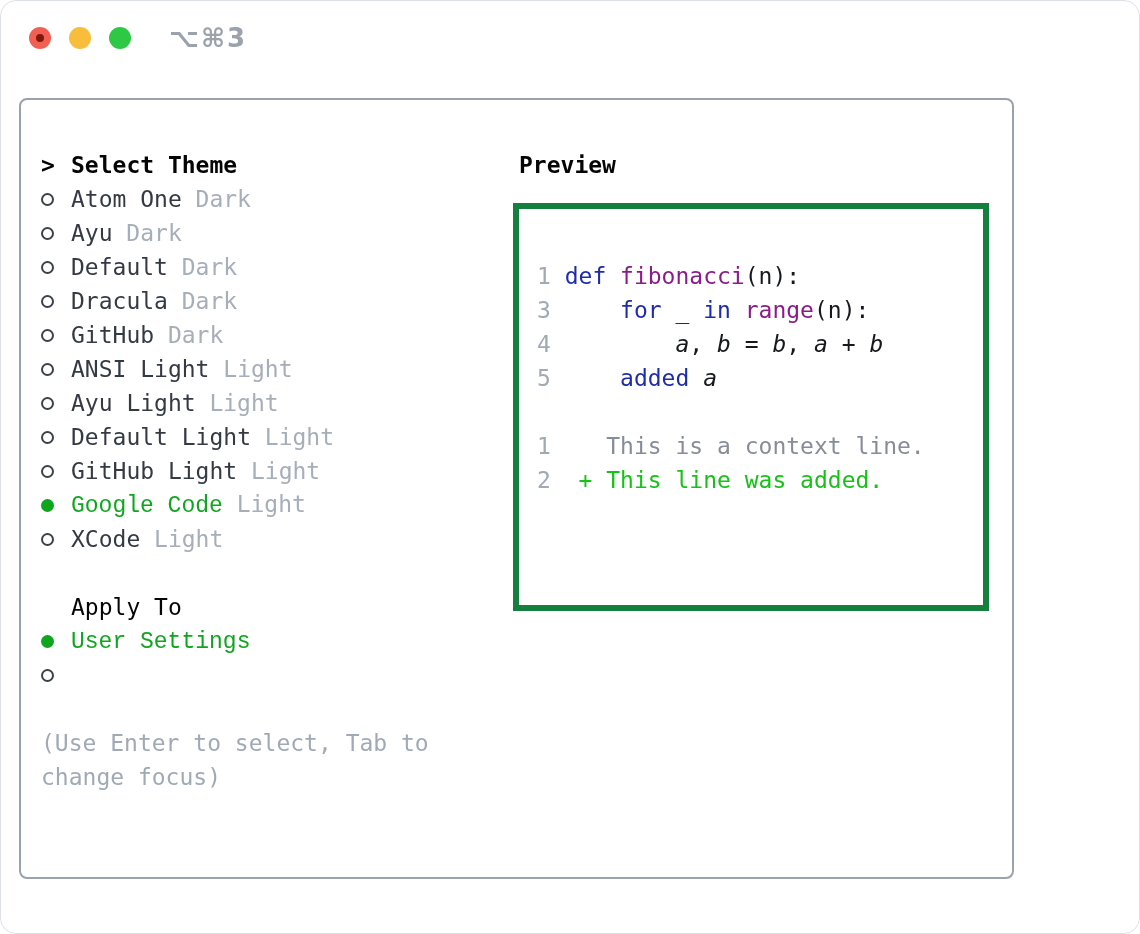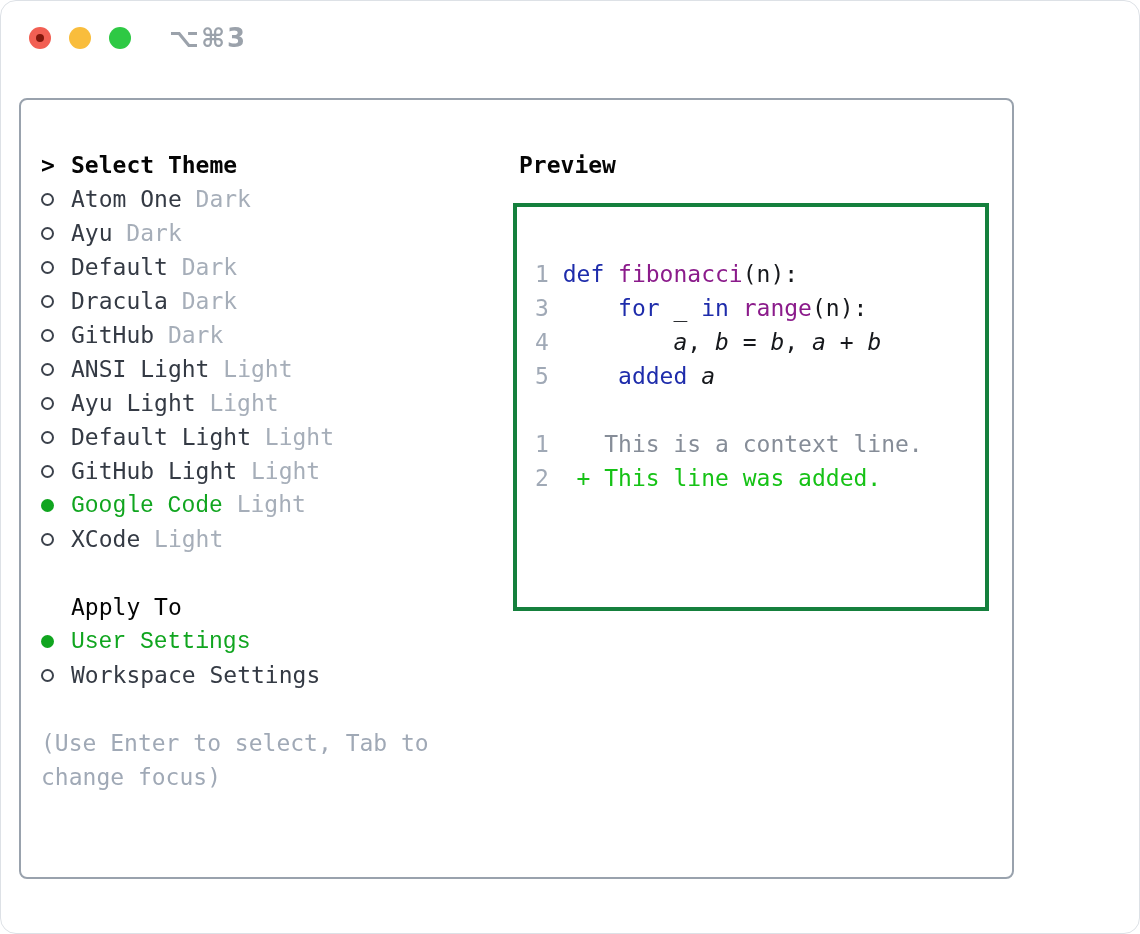--- a/index.html
+++ b/index.html
@@ -39,21 +39,21 @@
   .nm{color:var(--ink);}
   .sel .nm{color:var(--accent-green);font-family:Liberation Mono, monospace;}
   .tg{color:var(--tag);margin-left:0.6em;}
   .spacer{height:34px;}
   .apply-hdr .label{color:#050505;}
   .help{color:var(--muted);height:34px;line-height:34px;white-space:pre;}
   
   .preview-title{position:absolute;left:498px;top:48px;height:34px;line-height:34px;font-weight:bold;color:#050505;font-size:23px;}
   .preview-box{
     position:absolute;left:492px;top:103px;width:476px;height:408px;
-    border:4px solid #15803d;background:#fff;padding:50px 0 0 18px;
+    border:6px solid #15803d;background:#fff;padding:50px 0 0 18px;
     font-size:23px;line-height:34px;
   }
   .cline,.dline{height:34px;white-space:pre;}
   .lnum{display:inline-block;width:2ch;color:var(--line-number);white-space:pre;}
   .tk-kw{color:var(--keyword);}
   .tk-fn{color:var(--function-name);}
   .tk-pl{color:var(--code-plain);}
   .tk-lit{color:var(--literal);}
   .tk-var{color:var(--code-plain);font-style:italic;}
   .diff-group{margin-top:34px;}
@@ -98,21 +98,21 @@
 
     <div class="spacer"></div>
 
     <div class="row apply-hdr">
       <span class="marker"></span>
       <span class="label">Apply To</span>
     </div>
 
     <div id="apply-list">
         <div class="row theme-row sel"><span class="marker"><span class="dot filled"></span></span><span class="label"><span class="nm">User Settings</span></span></div>
-        <div class="row theme-row"><span class="marker"><span class="dot"></span></span><span class="label"><span class="nm">Workspace Settings</span></span></div>
+        <div class="row theme-row"><span class="marker"><span class="dot"></span></span></div>
       </div>
 
     <div class="spacer"></div>
 
     <div class="help">(Use Enter to select, Tab to</div>
     <div class="help">change focus)</div>
 
     <div class="preview-title">Preview</div>
 
     <div class="preview-box">

